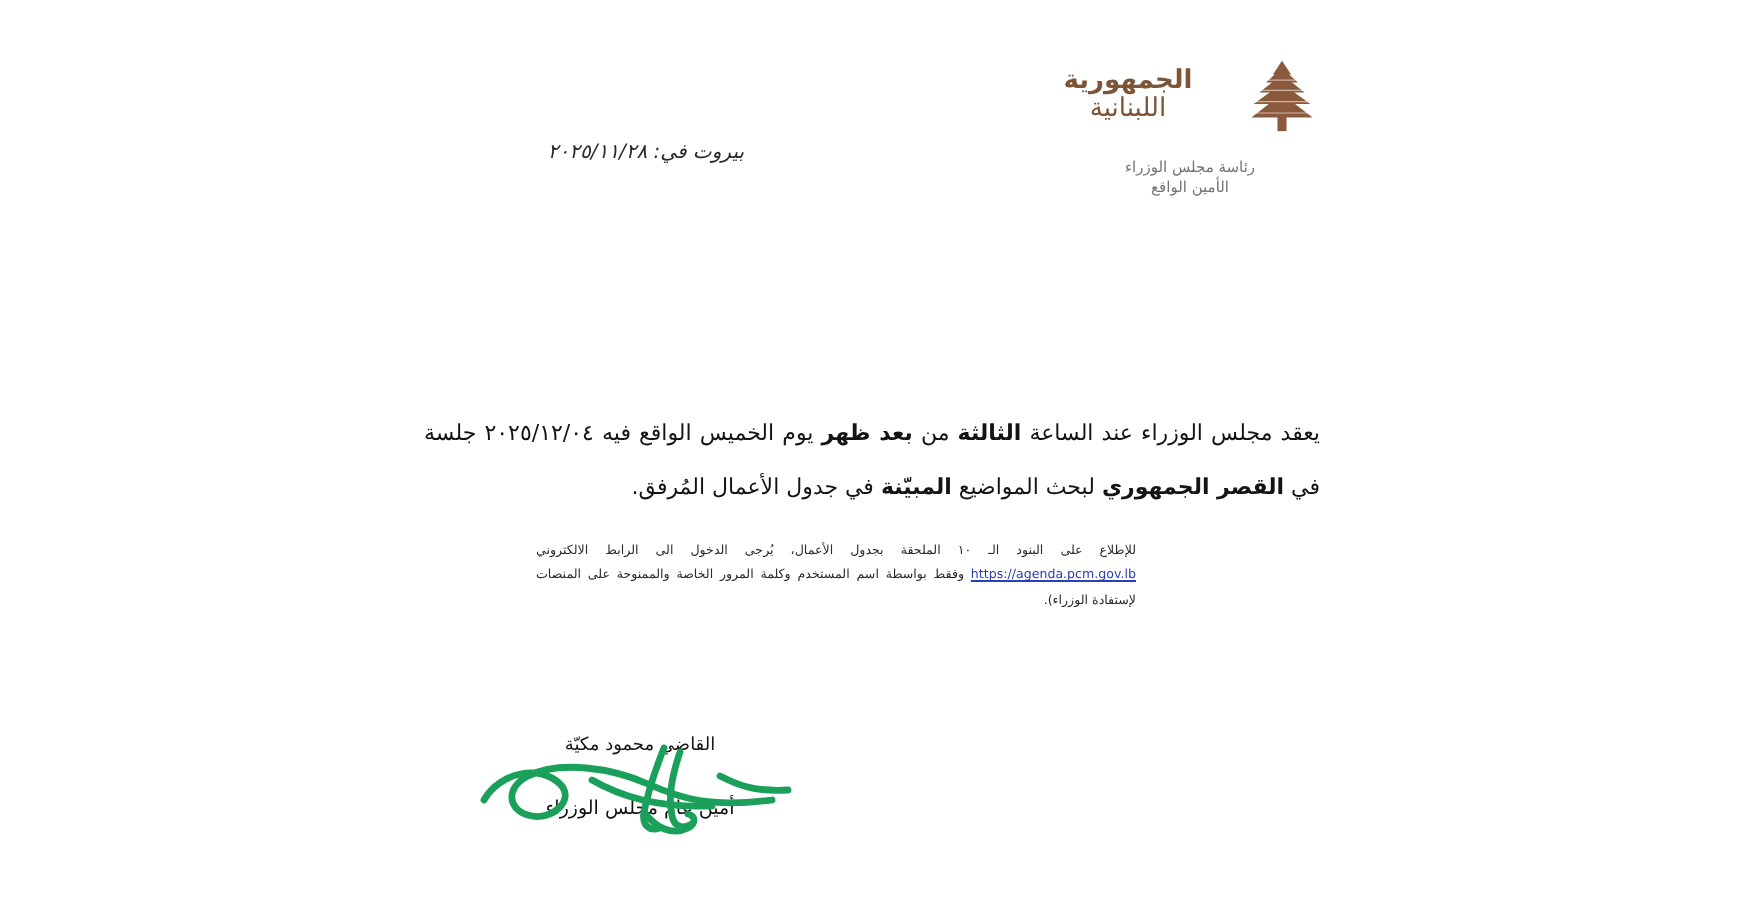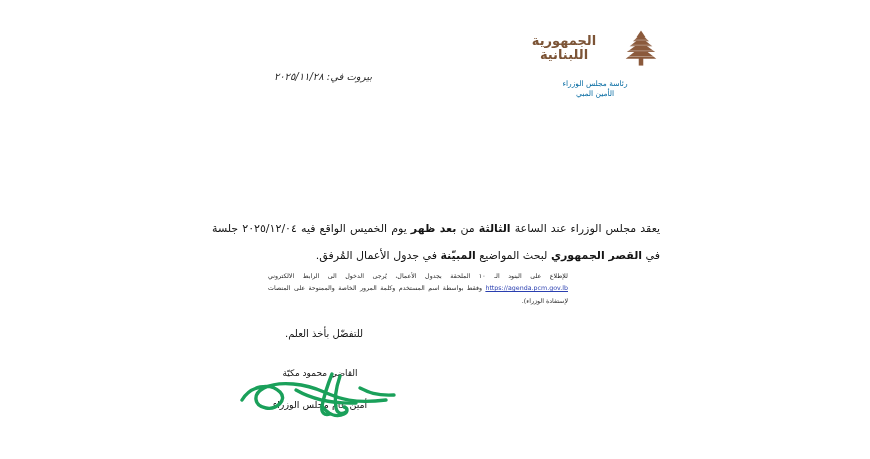--- a/index.html
+++ b/index.html
@@ -46,35 +46,35 @@
     font-family: "DejaVu Sans", sans-serif;
   }
   .lh-calligraphy .l1 {
     font-size: 13px;
     font-weight: 700;
     letter-spacing: -0.3px;
     white-space: nowrap;
   }
   .lh-calligraphy .l2 {
     font-size: 13px;
-    font-weight: 700;
+    font-weight: 400;
     letter-spacing: -0.3px;
     white-space: nowrap;
   }
   .cedar {
     width: 34px;
     height: 40px;
     flex: none;
   }
   .lh-sub {
     margin-top: 5px;
     display: flex;
     flex-direction: column;
     align-items: center;
-    color: #0369a1;
+    color: #737373;
     line-height: 1.35;
   }
   .lh-sub .s1 { font-size: 7.5px; letter-spacing: 0.4px; white-space: nowrap; }
   .lh-sub .s2 { font-size: 7.5px; letter-spacing: 0.4px; white-space: nowrap; }
 
   
   .refblock {
     position: absolute;
     top: 68px;
     left: 222px;
@@ -98,21 +98,21 @@
     text-align: left;
     direction: rtl;
     font-size: 11.5px;
     color: #111;
     padding-left: 0;
   }
   .salutation span { padding-right: 0; }
 
   .body-par {
     position: absolute;
-    top: 216px;
+    top: 204px;
     right: 210px;
     width: 448px;
     direction: rtl;
     text-align: justify;
     font-size: 11px;
     line-height: 2.45;
     color: #141414;
   }
   .body-par b { font-weight: 700; }
 
@@ -203,41 +203,38 @@
         <g stroke="#ffffff" stroke-width="1.1" opacity="0.55">
           <line x1="10" y1="30" x2="50" y2="30"></line>
           <line x1="6" y1="40" x2="54" y2="40"></line>
           <line x1="4" y1="50" x2="56" y2="50"></line>
           <line x1="18" y1="21" x2="42" y2="21"></line>
         </g>
       </svg>
     </div>
     <div class="lh-sub">
       <div class="s1">رئاسة مجلس الوزراء</div>
-      <div class="s2">الأمين المبي</div>
+      <div class="s2">الأمين الواقع</div>
     </div>
   </div>
 
   <div class="refblock">
     <span class="rline">بيروت في: ٢٠٢٥/١١/٢٨</span>
   </div>
 
 
   <div class="body-par">
     <span>يعقد مجلس الوزراء عند الساعة </span><b>الثالثة</b><span> من </span><b>بعد ظهر</b><span> يوم الخميس الواقع فيه </span><span>٢٠٢٥/١٢/٠٤</span>
     <span>جلسة في </span><b>القصر الجمهوري</b><span> لبحث المواضيع </span><b>المبيّنة</b><span> في جدول الأعمال المُرفق.</span>
   </div>
 
   <div class="note-par">
     <span>للإطلاع على البنود الـ ١٠ الملحقة بجدول الأعمال، يُرجى الدخول الى الرابط الالكتروني </span><a class="url" href="#">https://agenda.pcm.gov.lb</a><span> وفقط بواسطة اسم المستخدم وكلمة المرور الخاصة والممنوحة على المنصات لإستفادة الوزراء).</span>
   </div>
 
-  <div class="closing">
-    <span>للتفضّل بأخذ العلم.</span>
-  </div>
 
   <div class="sigblock">
     <div class="sig-name">القاضي محمود مكيّة</div>
     <svg class="sig-scribble" viewBox="0 0 168 52">
       <g fill="none" stroke="#1aa05a" stroke-width="3.4" stroke-linecap="round" stroke-linejoin="round">
         <path d="M6,30 C14,16 34,12 44,22 C52,30 40,40 30,38 C18,36 16,24 28,18
                  C44,10 70,14 88,22 C104,29 118,34 150,30"></path>
         <path d="M96,4 C92,14 88,26 86,36 C85,42 88,46 94,44"></path>
         <path d="M104,6 C100,18 98,28 100,38 C101,43 105,45 110,42"></path>
         <path d="M60,20 C74,28 92,34 120,33"></path>

